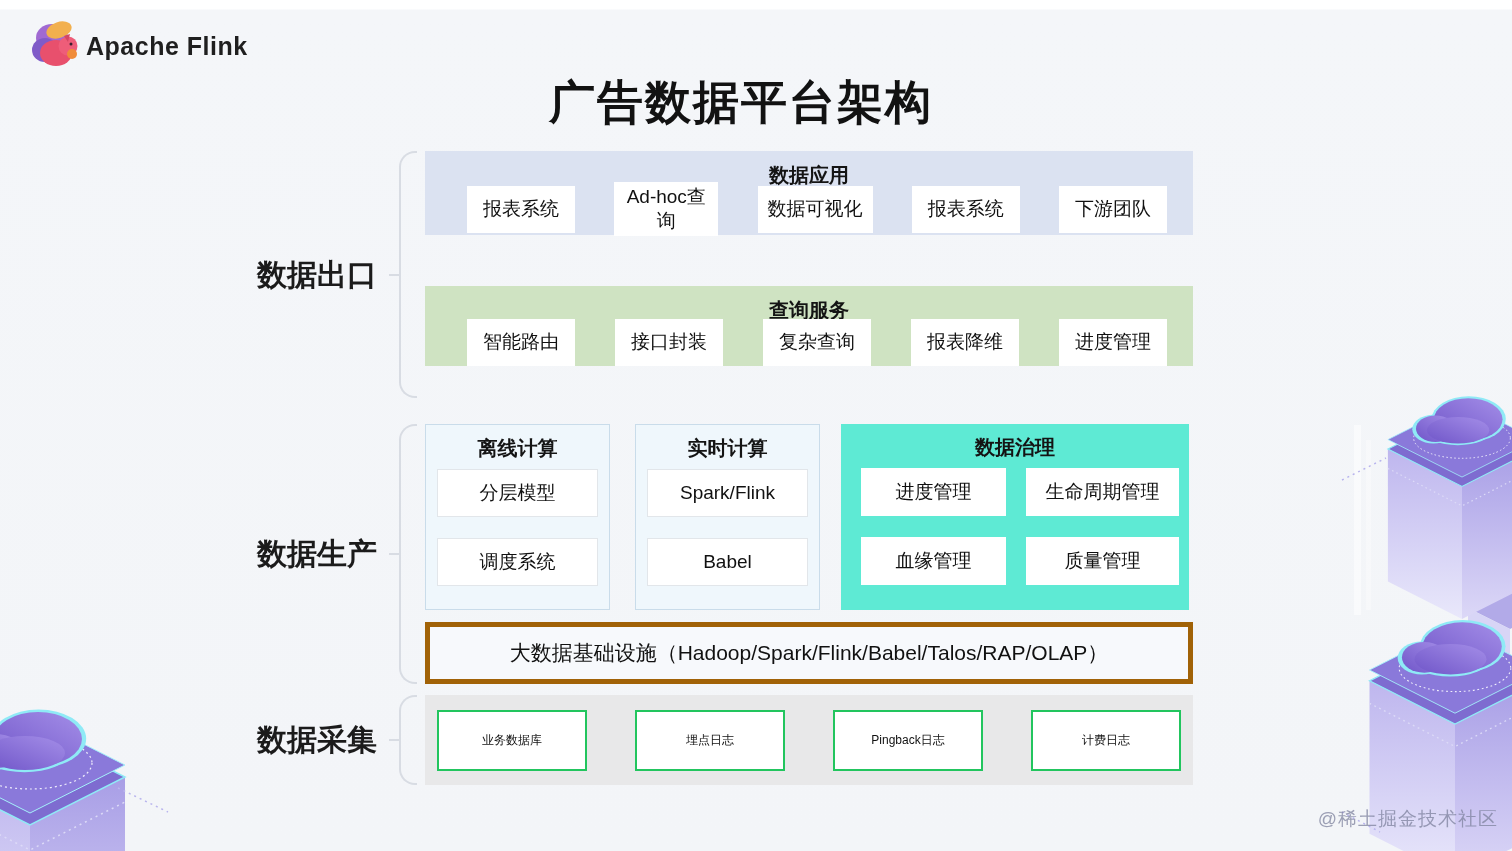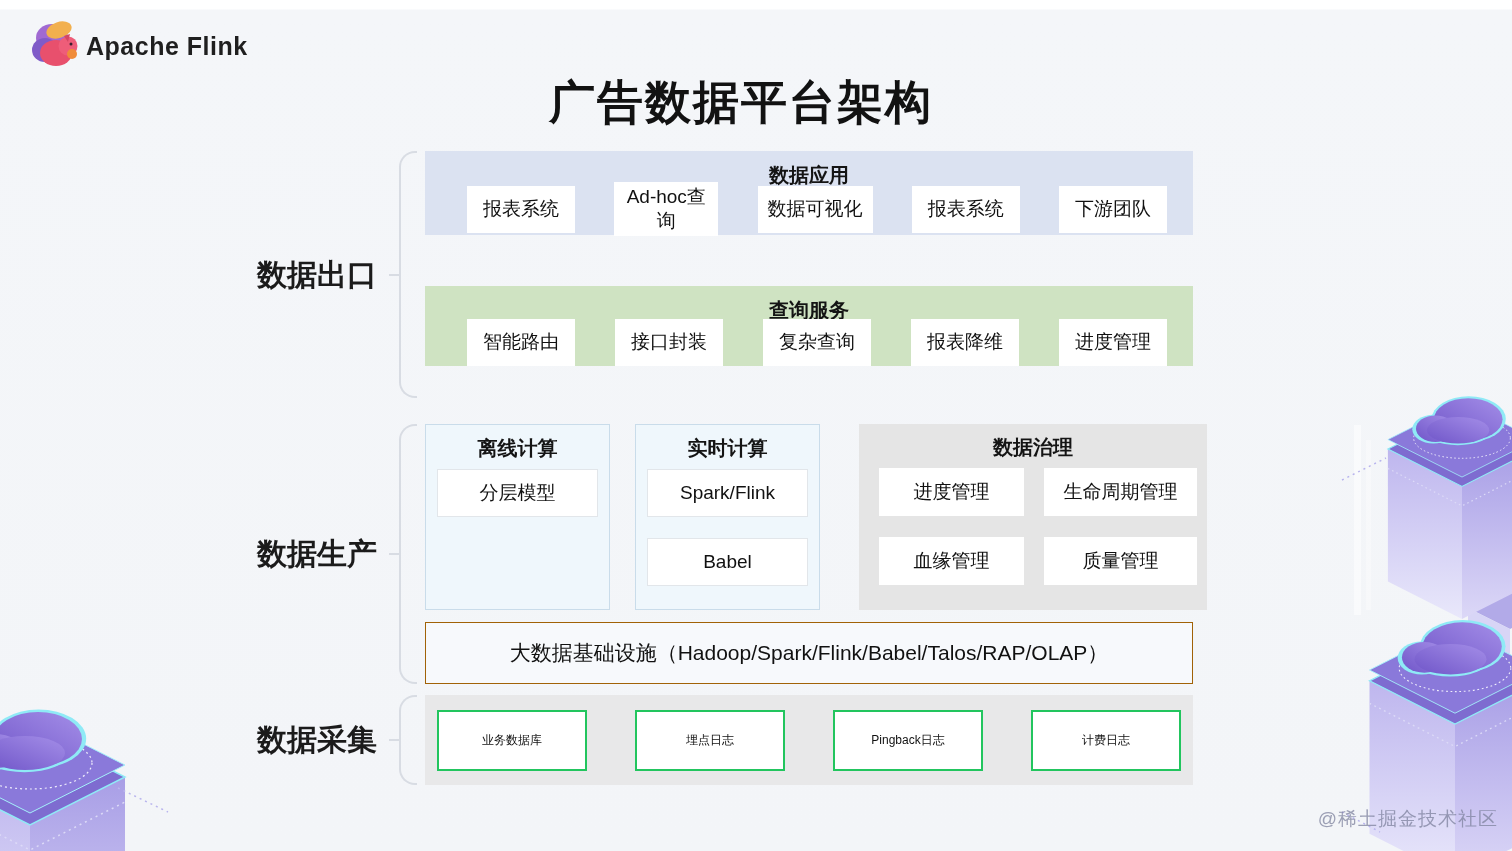--- a/index.html
+++ b/index.html
@@ -44,32 +44,32 @@
   .node.narrow{min-width:104px;max-width:104px;}
 
   .sec-app{top:151px;height:84px;background:#dbe2f1;}
   .sec-query{top:286px;height:80px;background:#cfe3c2;}
 
   
   .col{position:absolute;top:424px;height:186px;box-sizing:border-box;}
   .col-offline,.col-realtime{background:#eff7fc;border:1px solid #c9dcea;width:185px;}
   .col-offline{left:425px;}
   .col-realtime{left:635px;}
-  .col-governance{left:859px;width:348px;background:#e5e5e5;}
+  .col-governance{left:841px;width:348px;background:#5eead4;}
   .col .sec-title{margin-top:10px;}
   .col .node{position:absolute;height:48px;}
   .col-offline .node,.col-realtime .node{left:11px;width:161px;min-width:0;border:1px solid #e2e6ea;}
   .col .node.r1{top:44px;}
   .col .node.r2{top:113px;}
   .col-governance .node{min-width:0;border:none;}
   .col-governance .node.c1{left:20px;width:145px;}
   .col-governance .node.c2{left:185px;width:153px;}
 
   
-  .infra{top:622px;height:62px;background:#f7f9fc;border:1px solid #a16207;
+  .infra{top:622px;height:62px;background:#f7f9fc;border:5px solid #a16207;
     display:flex;align-items:center;justify-content:center;
     font-size:21px;font-weight:500;color:#111;}
 
   
   .sec-collect{top:695px;height:90px;background:#e8e8e9;}
   .sec-collect .node{position:absolute;top:15px;height:61px;width:150px;min-width:0;
     border:2px solid #22c55e;font-size:12px;}
   .sec-collect .node.p1{left:12px;}
   .sec-collect .node.p2{left:210px;}
   .sec-collect .node.p3{left:408px;}
@@ -162,20 +162,21 @@
       <div class="node">接口封装</div>
       <div class="node">复杂查询</div>
       <div class="node">报表降维</div>
       <div class="node">进度管理</div>
     </div>
   </section>
 
   <section class="col col-offline">
     <div class="sec-title">离线计算</div>
     <div class="node r1">分层模型</div>
+    <div class="node r2">调度系统</div>
   </section>
 
   <section class="col col-realtime">
     <div class="sec-title">实时计算</div>
     <div class="node r1">Spark/Flink</div>
     <div class="node r2">Babel</div>
   </section>
 
   <section class="col col-governance">
     <div class="sec-title">数据治理</div>

